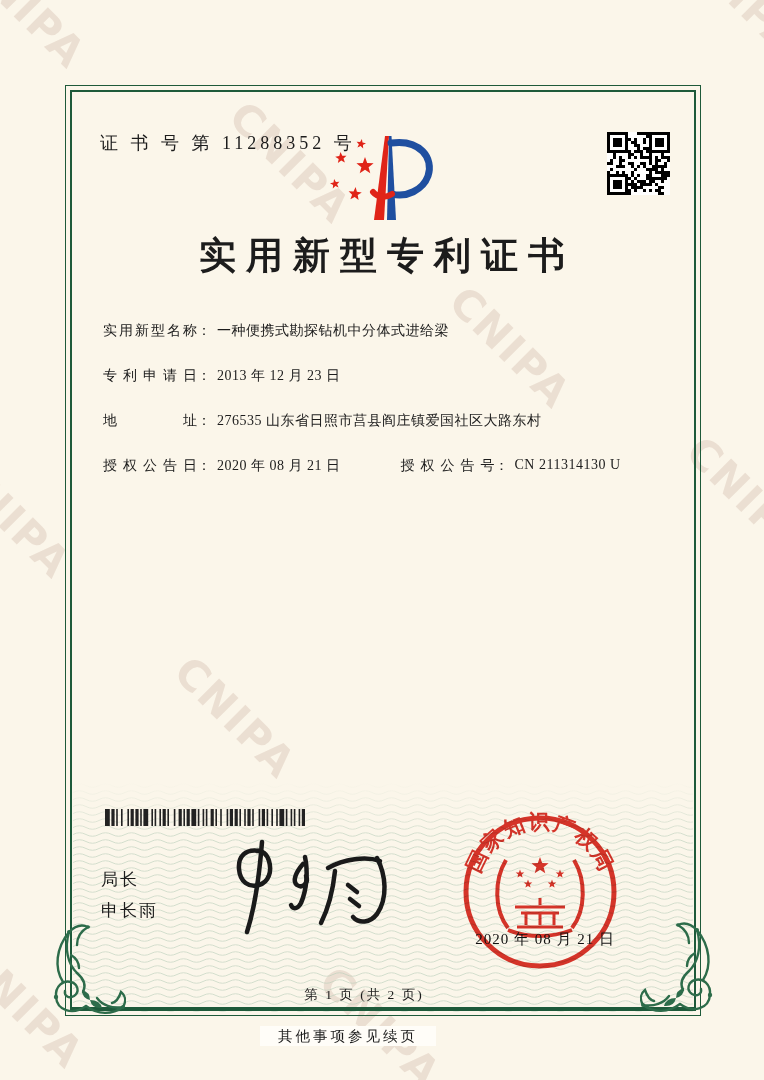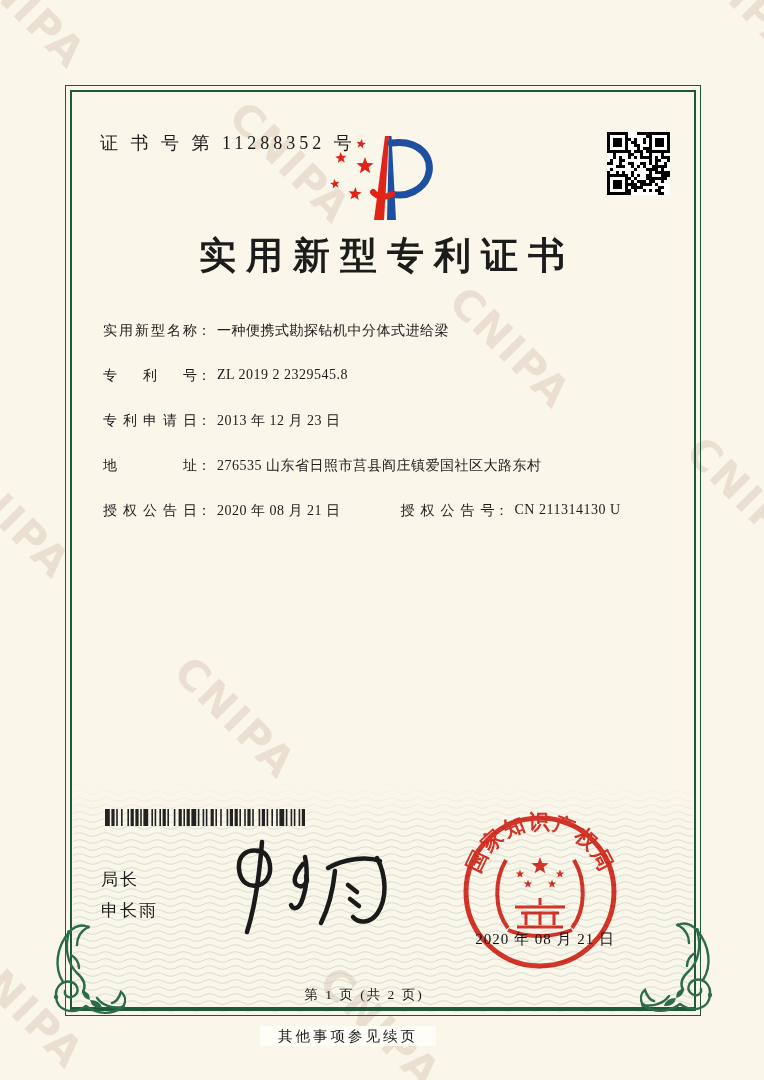--- a/index.html
+++ b/index.html
@@ -311,23 +311,20 @@
       <rect x="2" y="16" width="3" height="3"></rect>
     </svg>
 
   <div class="title">实用新型专利证书</div>
 
   <div class="fields">
     <div class="f-row">
       <span class="f-label">实用新型名称</span><span class="f-colon">：</span><span class="f-value">一种便携式勘探钻机中分体式进给梁</span>
     </div>
     <div class="f-row">
-      <span class="f-label">专利号</span><span class="f-colon">：</span><span class="f-value">ZL 2019 2 2329545.8</span>
-    </div>
-    <div class="f-row">
       <span class="f-label">专利申请日</span><span class="f-colon">：</span><span class="f-value">2013 年 12 月 23 日</span>
     </div>
     <div class="f-row">
       <span class="f-label">地址</span><span class="f-colon">：</span><span class="f-value">276535 山东省日照市莒县阎庄镇爱国社区大路东村</span>
     </div>
     <div class="f-row">
       <span class="f-pair first">
         <span class="f-label">授权公告日</span><span class="f-colon">：</span><span class="f-value">2020 年 08 月 21 日</span>
       </span>
       <span class="f-pair">

